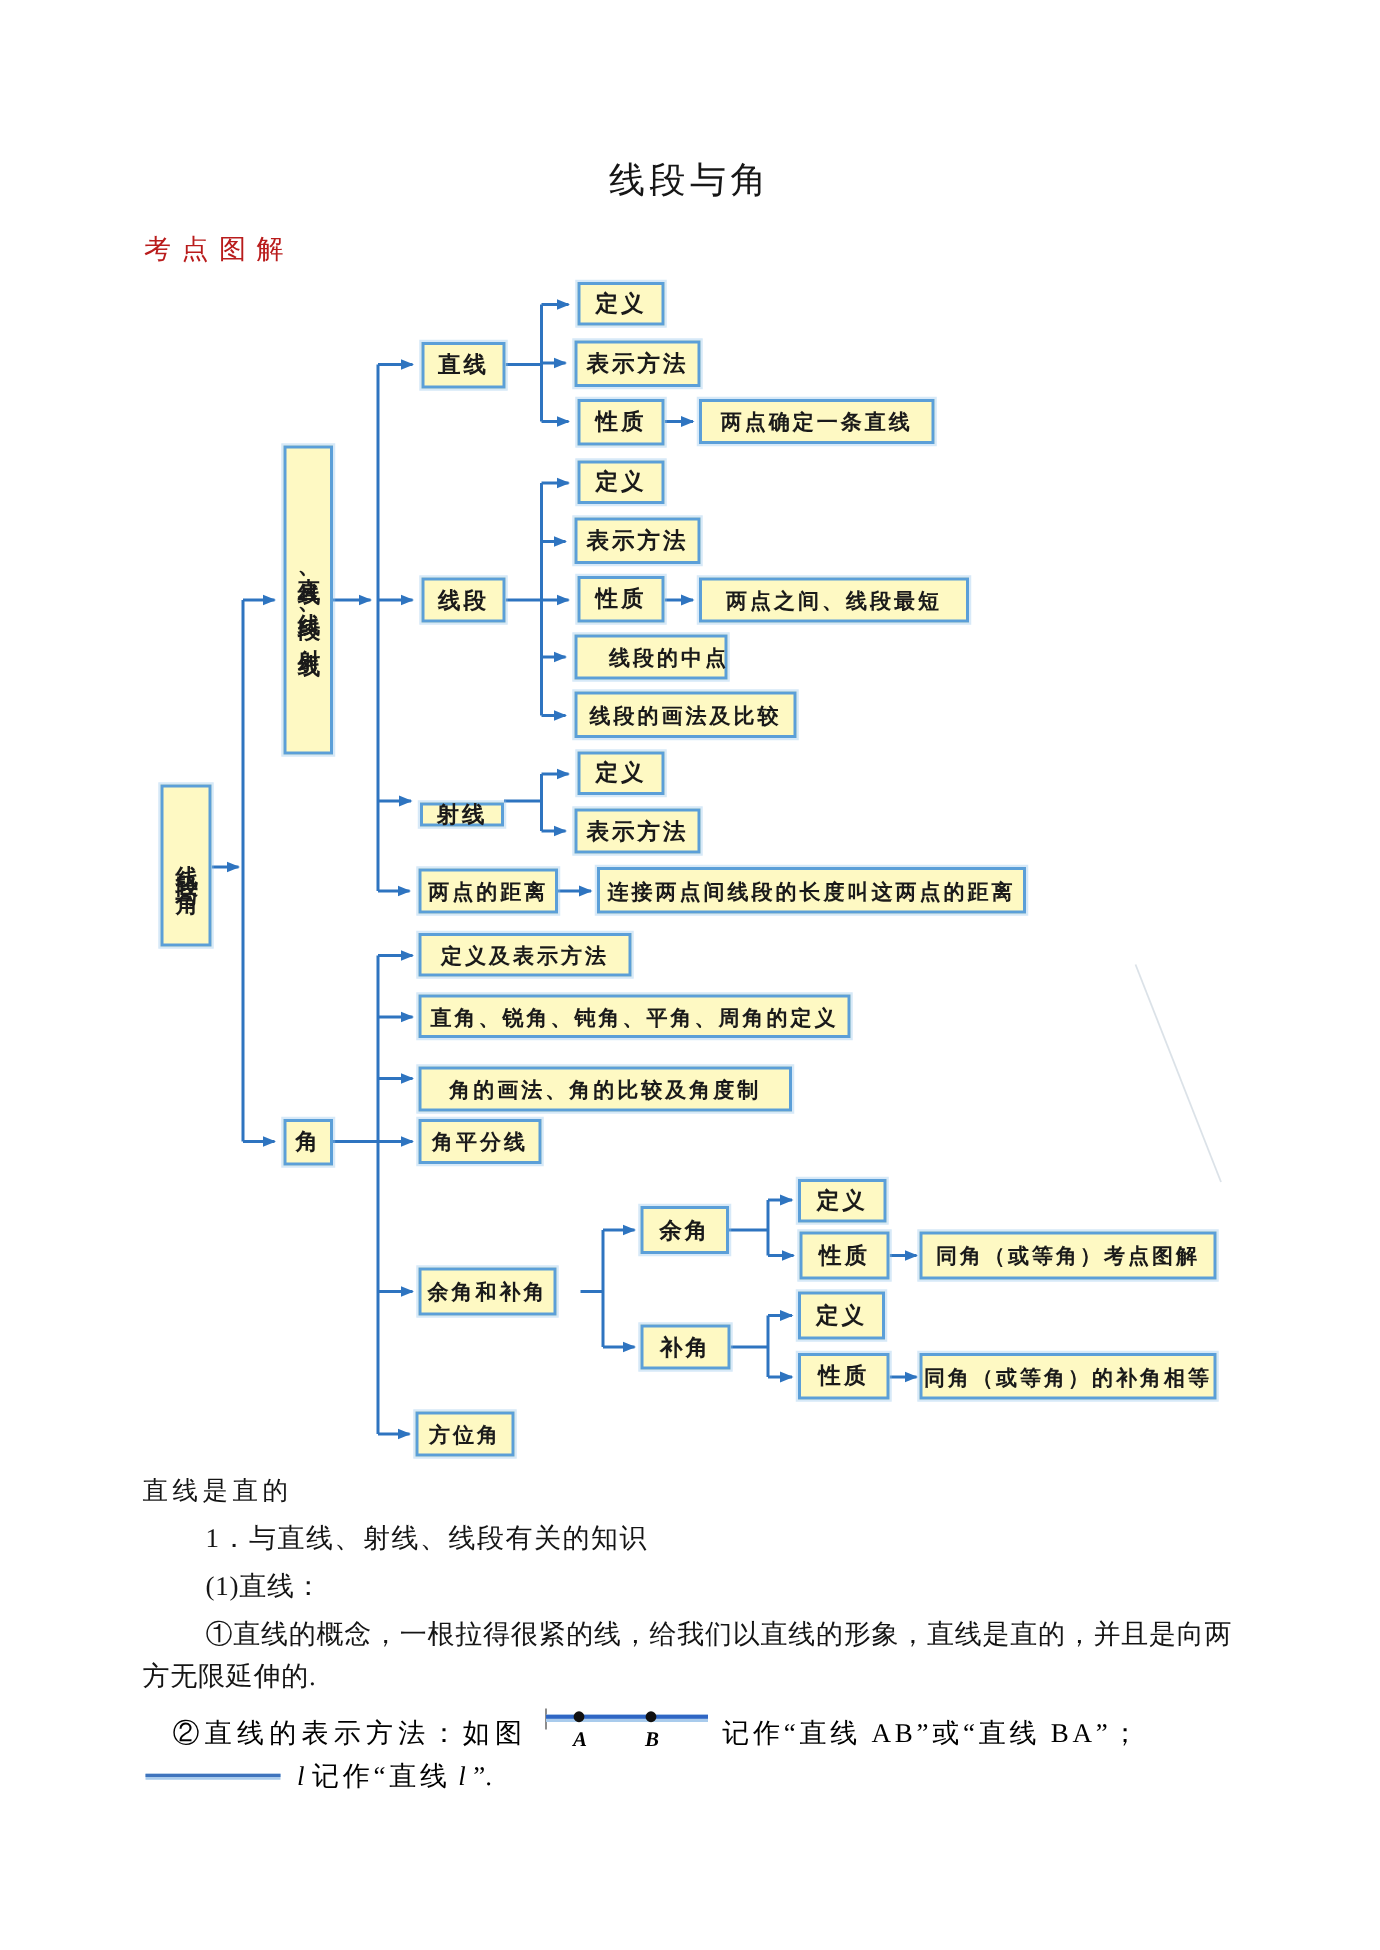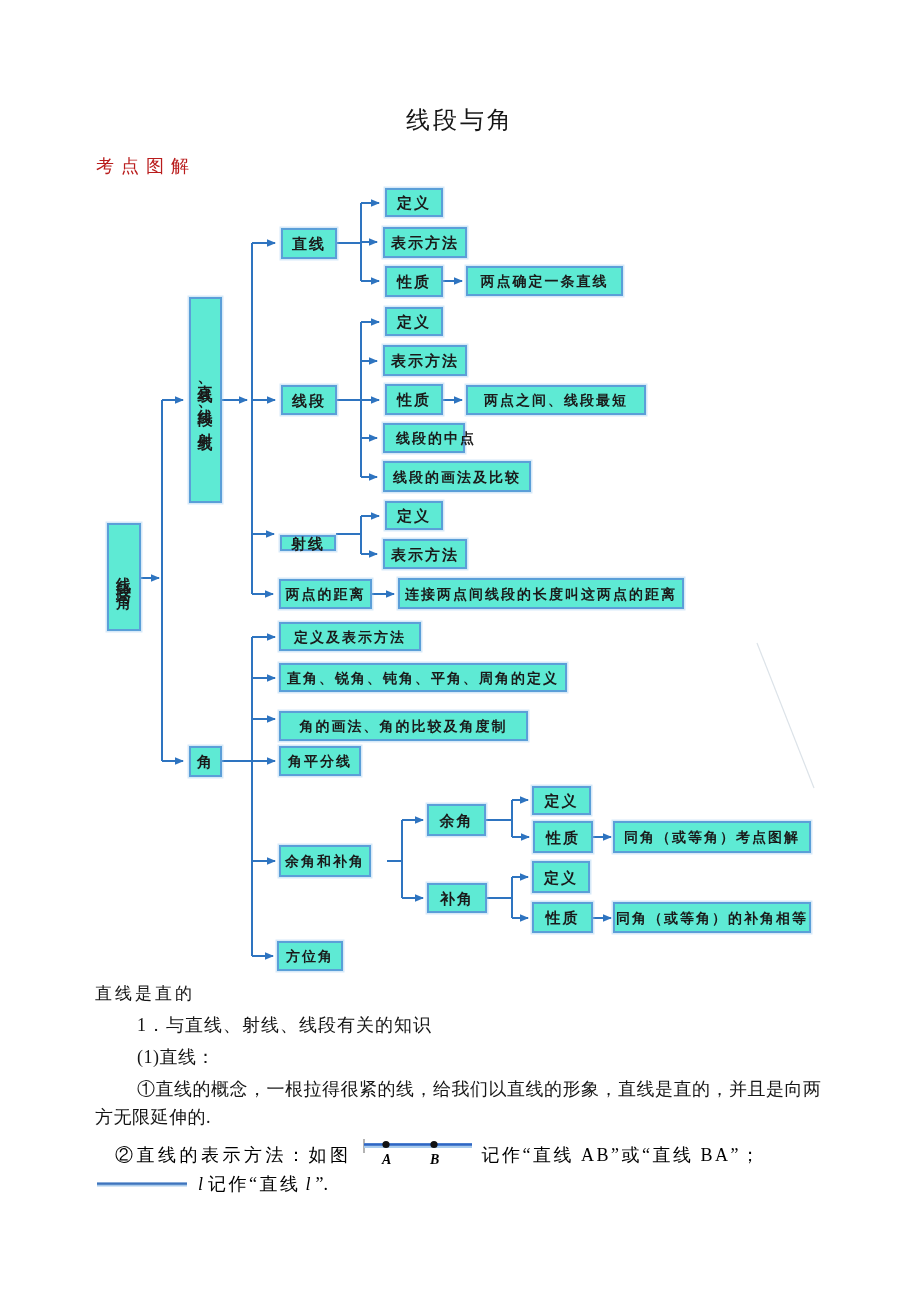--- a/index.html
+++ b/index.html
@@ -12,21 +12,21 @@
     position:absolute;left:0;top:104px;width:920px;text-align:center;
     font-size:24px;letter-spacing:3px;color:#161616;
   }
   .section-label{
     position:absolute;font-size:18px;letter-spacing:7px;color:#b91c1c;
   }
   .koudian{left:96px;top:154px;}
   svg.connectors{position:absolute;left:0;top:0;width:920px;height:1300px;pointer-events:none;}
   .node{
     position:absolute;box-sizing:border-box;
-    border:2px solid #5b9fd8;background:#5eead4;
+    border:2px solid #5b9fd8;background:#fef9c3;
     box-shadow:0 0 0 1.5px rgba(150,198,236,.38);
     display:flex;align-items:center;justify-content:center;
     font-family:"Liberation Sans","DejaVu Sans",sans-serif;
     font-weight:700;color:#1a1a1a;font-size:15px;letter-spacing:2px;
     white-space:nowrap;line-height:1;
   }
   .node.small{font-size:15px;}
   .node.long{font-size:14px;letter-spacing:2px;}
   .node.vert{
     writing-mode:vertical-lr;text-orientation:upright;
@@ -139,21 +139,21 @@
 
   <div class="node small" style="left:385px;top:188px;width:58px;height:29px;">定义</div>
   <div class="node small" style="left:383px;top:227px;width:84px;height:31px;">表示方法</div>
   <div class="node small" style="left:385px;top:266px;width:58px;height:31px;">性质</div>
   <div class="node long" style="left:466px;top:266px;width:157px;height:30px;">两点确定一条直线</div>
 
   <div class="node small" style="left:385px;top:307px;width:58px;height:29px;">定义</div>
   <div class="node small" style="left:383px;top:345px;width:84px;height:31px;">表示方法</div>
   <div class="node small" style="left:385px;top:384px;width:58px;height:31px;">性质</div>
   <div class="node long" style="left:466px;top:385px;width:180px;height:30px;">两点之间、线段最短</div>
-  <div class="node long" style="left:383px;top:423px;width:82px;height:30px;padding-left:24px;">线段的中点</div>
+  <div class="node long" style="left:383px;top:423px;width:102px;height:30px;padding-left:24px;">线段的中点</div>
   <div class="node long" style="left:383px;top:461px;width:148px;height:31px;">线段的画法及比较</div>
 
   <div class="node small" style="left:385px;top:501px;width:58px;height:29px;">定义</div>
   <div class="node small" style="left:383px;top:539px;width:84px;height:30px;">表示方法</div>
 
   <div class="node long" style="left:398px;top:578px;width:286px;height:31px;">连接两点间线段的长度叫这两点的距离</div>
 
   <div class="node" style="left:189px;top:746px;width:33px;height:31px;">角</div>
   <div class="node long" style="left:279px;top:622px;width:142px;height:29px;">定义及表示方法</div>
   <div class="node long" style="left:279px;top:663px;width:288px;height:29px;">直角、锐角、钝角、平角、周角的定义</div>

